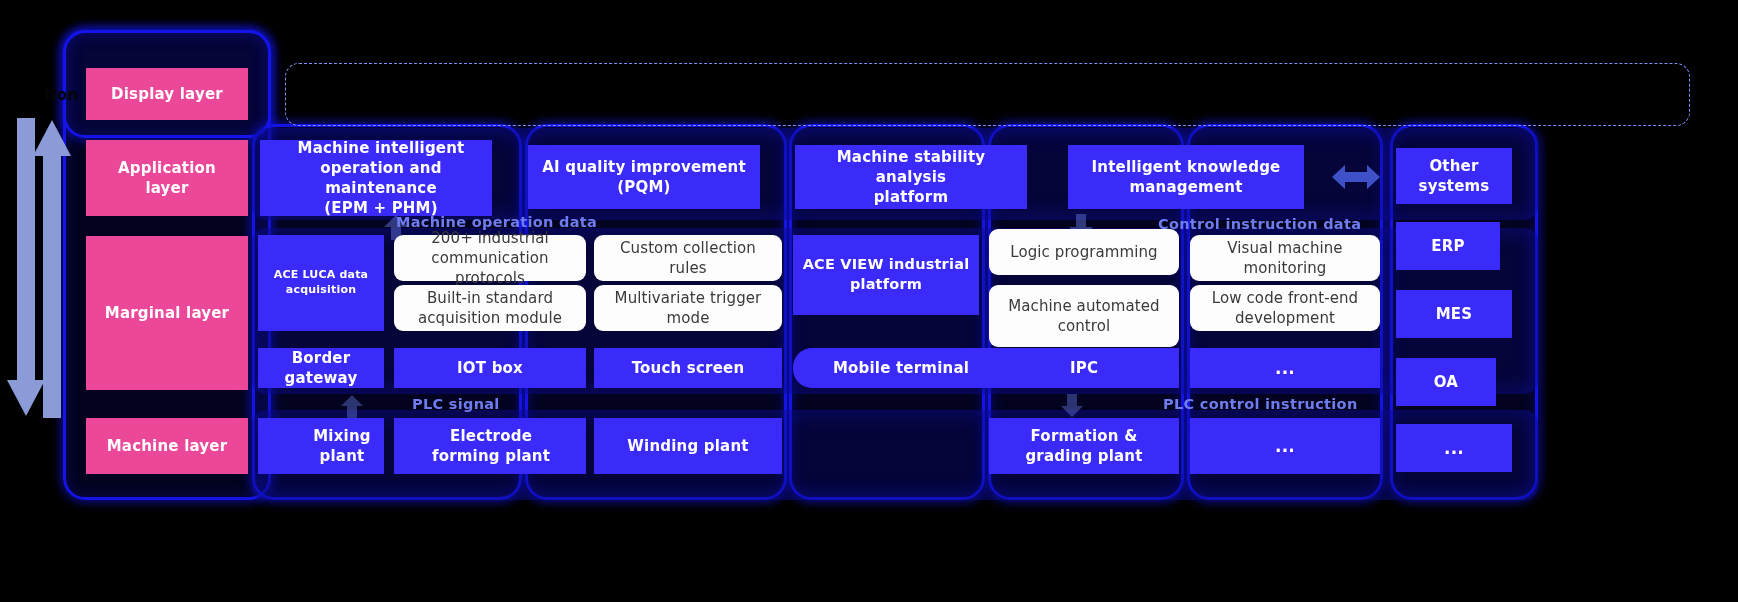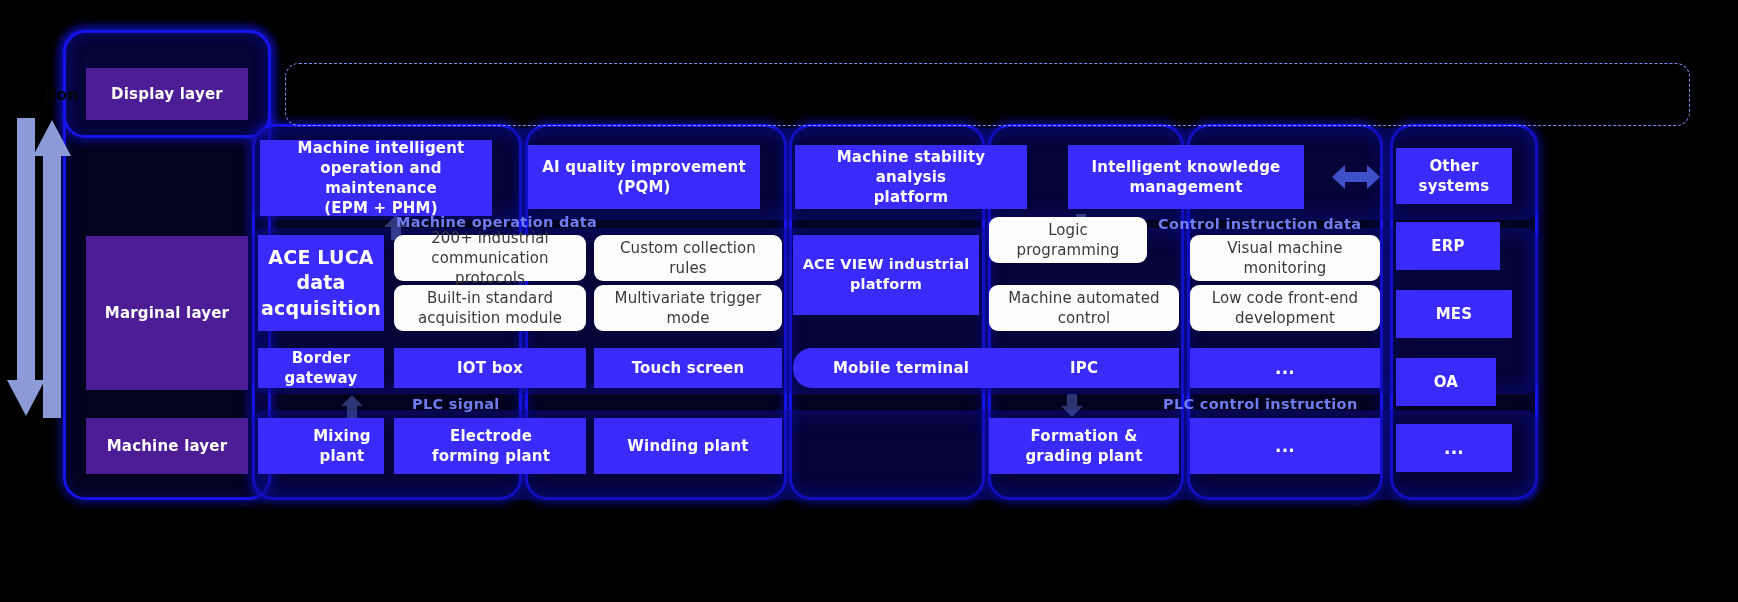--- a/index.html
+++ b/index.html
@@ -7,21 +7,21 @@
     width: 1738px; height: 602px;
     background: #000000;
     font-family: "DejaVu Sans", sans-serif;
     overflow: hidden;
   }
   #stage { position: relative; width: 1738px; height: 602px; background:#000; }
 
   
   .bbox {
     position: absolute;
-    background: #4c1d95;
+    background: #ec4899;
     color: #ffffff;
     display: flex; align-items: center; justify-content: center;
     text-align: center;
     font-weight: 700;
     font-size: 15px;
     line-height: 1.35;
     letter-spacing: .2px;
     padding: 2px 6px;
   }
   .bbox.bright { background:#3b2bfb; }
@@ -122,20 +122,22 @@
     </svg>
   </div>
   <div class="varrow" style="left:32px; top:118px;">
     <svg width="40" height="300" viewBox="0 0 40 300">
       <polygon points="20,2 39,38 29,38 29,300 11,300 11,38 1,38" fill="#8a9bd8"></polygon>
     </svg>
   </div>
 
   <div class="bbox" style="left:86px; top:68px; width:162px; height:52px; white-space:pre-line;">Display layer</div>
 
+  <div class="bbox" style="left:86px; top:140px; width:162px; height:76px; white-space:pre-line;">Application
+layer</div>
 
   <div class="bbox" style="left:86px; top:236px; width:162px; height:154px; white-space:pre-line;">Marginal layer</div>
 
   <div class="bbox" style="left:86px; top:418px; width:162px; height:56px; white-space:pre-line;">Machine layer</div>
 
   <div class="bbox bright" style="left:260px; top:140px; width:232px; height:76px; white-space:pre-line;padding-left:16px;">Machine intelligent
 operation and maintenance
 (EPM + PHM)</div>
 
   <div class="bbox bright" style="left:528px; top:145px; width:232px; height:64px; white-space:pre-line;">AI quality improvement
@@ -160,39 +162,39 @@
   </div>
   <div class="flowlabel" style="left:396px; top:214px;">Machine operation data</div>
 
   <div class="bandarrow" style="left:1068px; top:214px;">
     <svg width="26" height="26" viewBox="0 0 26 26">
       <polygon points="8,0 18,0 18,13 25,13 13,25 1,13 8,13" fill="#5566c4" opacity="0.55"></polygon>
     </svg>
   </div>
   <div class="flowlabel" style="left:1158px; top:216px;">Control instruction data</div>
 
-  <div class="bbox bright" style="left:258px; top:235px; width:126px; height:96px; white-space:pre-line; font-size:19px;">ACE LUCA data
+  <div class="bbox bright" style="left:258px; top:235px; width:126px; height:96px; white-space:pre-line; font-size:11px;">ACE LUCA data
 acquisition</div>
 
   <div class="bbox bright" style="left:793px; top:235px; width:186px; height:80px; white-space:pre-line; font-size:14.5px;">ACE VIEW industrial
 platform</div>
 
   <div class="wbox" style="left:394px; top:235px; width:192px; height:46px; white-space:pre-line;">200+ industrial
 communication protocols</div>
   <div class="wbox" style="left:394px; top:285px; width:192px; height:46px; white-space:pre-line;">Built-in standard
 acquisition module</div>
   <div class="wbox" style="left:594px; top:235px; width:188px; height:46px; white-space:pre-line;">Custom collection
 rules</div>
   <div class="wbox" style="left:594px; top:285px; width:188px; height:46px; white-space:pre-line;">Multivariate trigger
 mode</div>
 
-  <div class="wbox" style="left:989px; top:217px; width:158px; height:46px; white-space:pre-line;">Logic programming</div>
+  <div class="wbox" style="left:989px; top:229px; width:190px; height:46px; white-space:pre-line;">Logic programming</div>
   <div class="wbox" style="left:1190px; top:235px; width:190px; height:46px; white-space:pre-line;">Visual machine
 monitoring</div>
-  <div class="wbox" style="left:989px; top:285px; width:190px; height:46px; white-space:pre-line;">Machine automated
+  <div class="wbox" style="left:989px; top:285px; width:190px; height:62px; white-space:pre-line;">Machine automated
 control</div>
   <div class="wbox" style="left:1190px; top:285px; width:190px; height:46px; white-space:pre-line;">Low code front-end
 development</div>
 
   <div class="bbox bright" style="left:258px; top:348px; width:126px; height:40px;">Border gateway</div>
   <div class="bbox bright" style="left:394px; top:348px; width:192px; height:40px;">IOT box</div>
   <div class="bbox bright" style="left:594px; top:348px; width:188px; height:40px;">Touch screen</div>
   <div class="bbox bright" style="left:793px; top:348px; width:216px; height:40px;border-radius:19px;">Mobile terminal</div>
   <div class="bbox bright" style="left:989px; top:348px; width:190px; height:40px;">IPC</div>
   <div class="bbox bright" style="left:1190px; top:348px; width:190px; height:40px; font-size:17px;">...</div>

